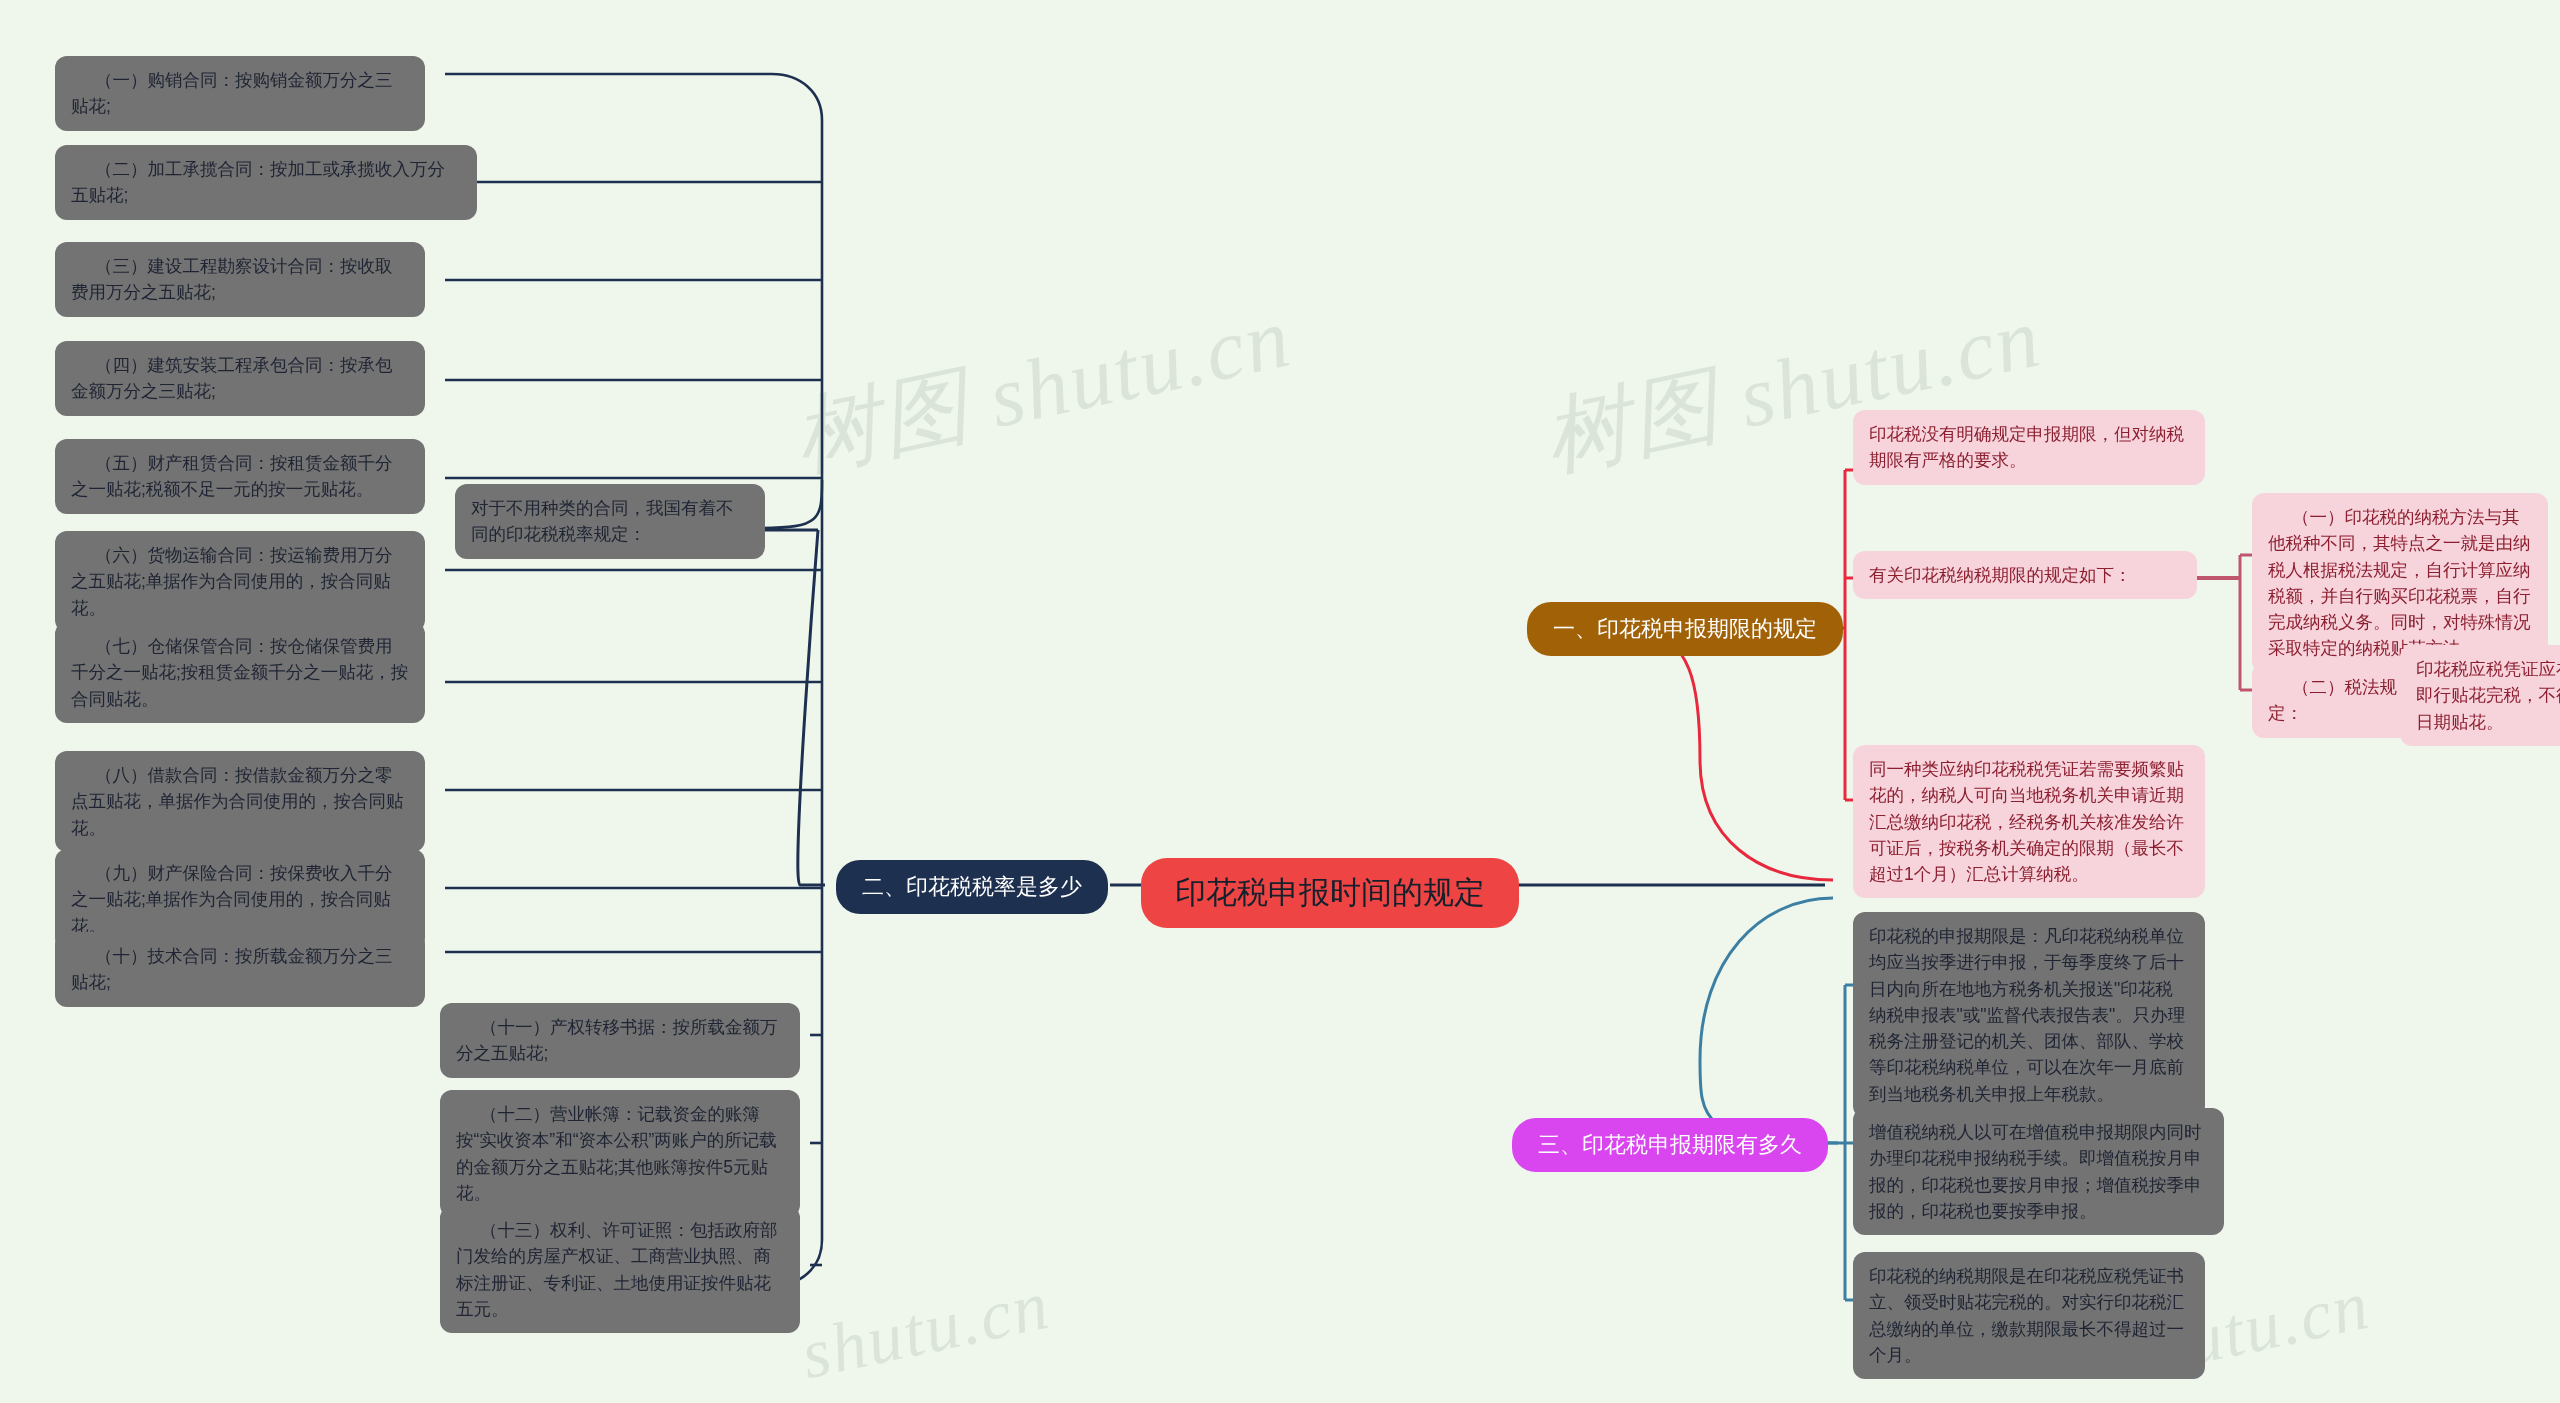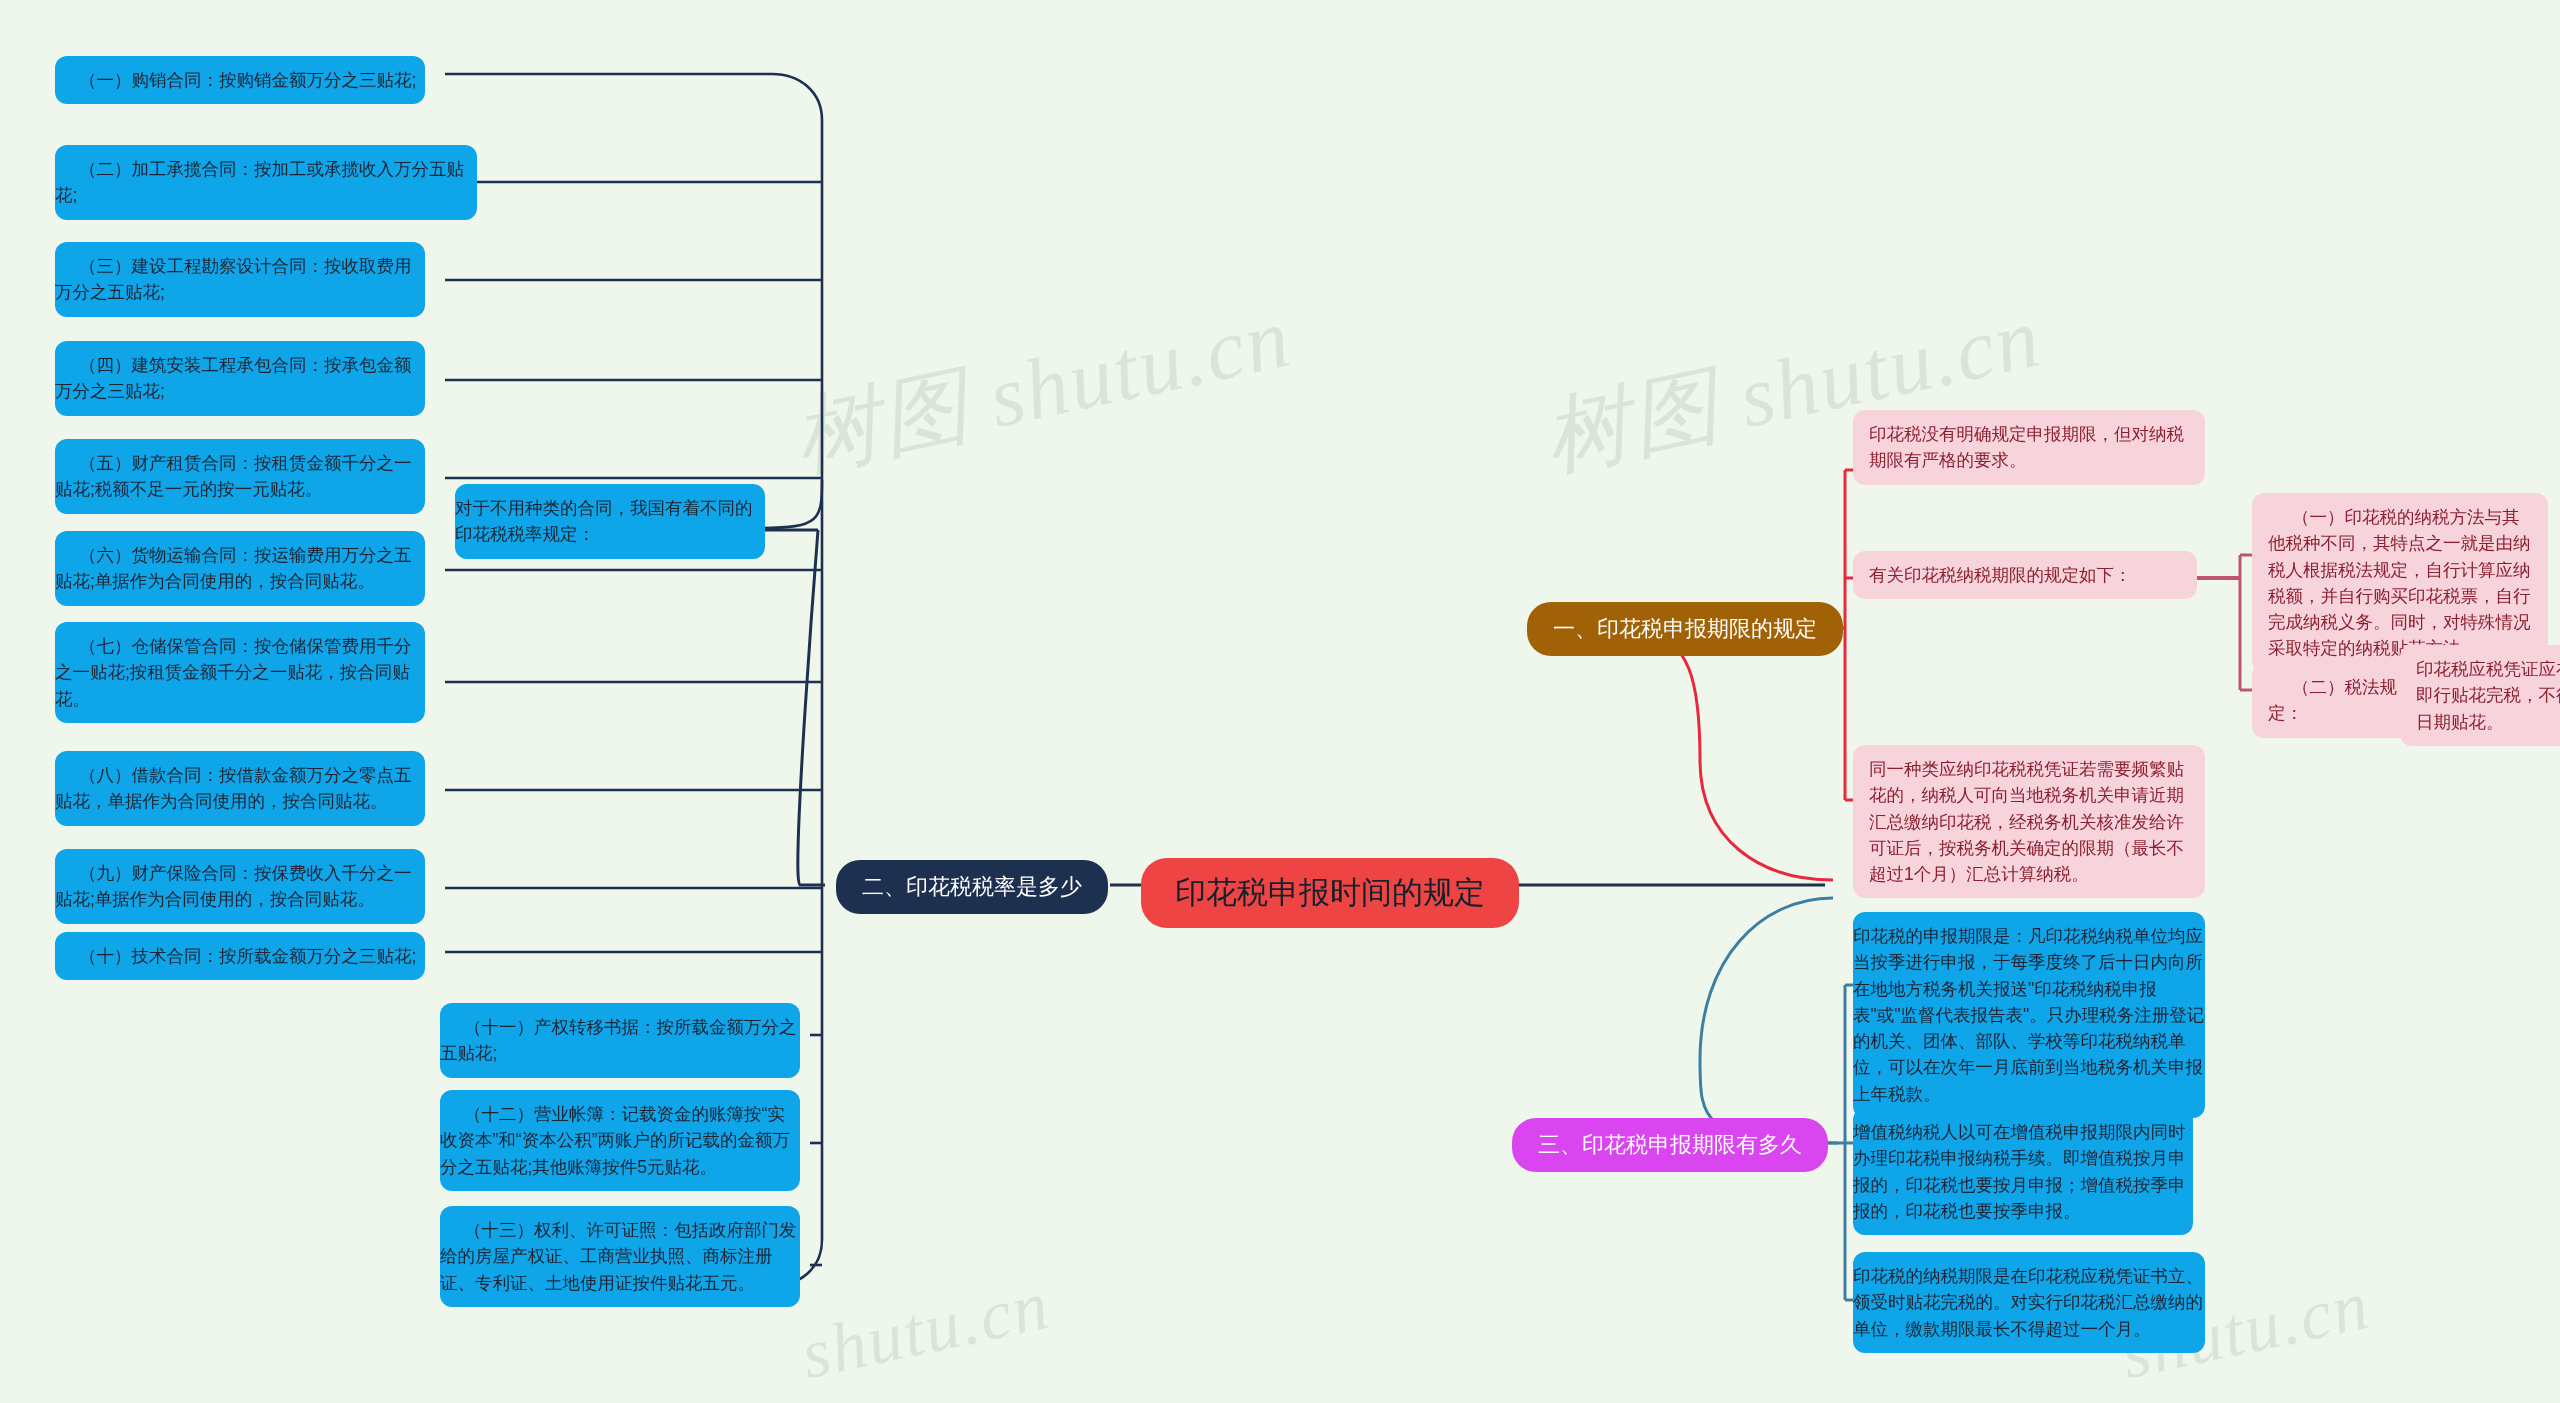--- a/index.html
+++ b/index.html
@@ -27,24 +27,24 @@
   .node{
     position:absolute;
     box-sizing:border-box;
     border-radius:12px;
     line-height:1.5;
     white-space:pre-wrap;
   }
 
   
   .gray{
-    background:#0ea5e9;
+    background:#737373;
     color:#1e2433;
     font-size:17.5px;
-    padding:11px 0;
+    padding:11px 16px;
     text-indent:24px;
   }
   .gray.noindent{text-indent:0;}
 
   
   .pink{
     background:#f7d3dc;
     color:#8c1f2f;
     font-size:17.5px;
     padding:11px 16px;
@@ -178,17 +178,17 @@
   <div class="node gray" style="left:55px;top:932px;width:370px;">（十）技术合同：按所载金额万分之三贴花;</div>
 
   <div class="node gray" style="left:440px;top:1003px;width:360px;">（十一）产权转移书据：按所载金额万分之五贴花;</div>
 
   <div class="node gray" style="left:440px;top:1090px;width:360px;">（十二）营业帐簿：记载资金的账簿按“实收资本”和“资本公积”两账户的所记载的金额万分之五贴花;其他账簿按件5元贴花。</div>
 
   <div class="node gray" style="left:440px;top:1206px;width:360px;">（十三）权利、许可证照：包括政府部门发给的房屋产权证、工商营业执照、商标注册证、专利证、土地使用证按件贴花五元。</div>
 
   <div class="node gray noindent" style="left:1853px;top:912px;width:352px;">印花税的申报期限是：凡印花税纳税单位均应当按季进行申报，于每季度终了后十日内向所在地地方税务机关报送"印花税纳税申报表"或"监督代表报告表"。只办理税务注册登记的机关、团体、部队、学校等印花税纳税单位，可以在次年一月底前到当地税务机关申报上年税款。</div>
 
-  <div class="node gray noindent" style="left:1853px;top:1108px;width:340px;">增值税纳税人以可在增值税申报期限内同时办理印花税申报纳税手续。即增值税按月申报的，印花税也要按月申报；增值税按季申报的，印花税也要按季申报。</div>
+  <div class="node gray noindent" style="left:1853px;top:1108px;width:371px;">增值税纳税人以可在增值税申报期限内同时办理印花税申报纳税手续。即增值税按月申报的，印花税也要按月申报；增值税按季申报的，印花税也要按季申报。</div>
 
   <div class="node gray noindent" style="left:1853px;top:1252px;width:352px;">印花税的纳税期限是在印花税应税凭证书立、领受时贴花完税的。对实行印花税汇总缴纳的单位，缴款期限最长不得超过一个月。</div>
 
 </div>
 
 </body></html>

